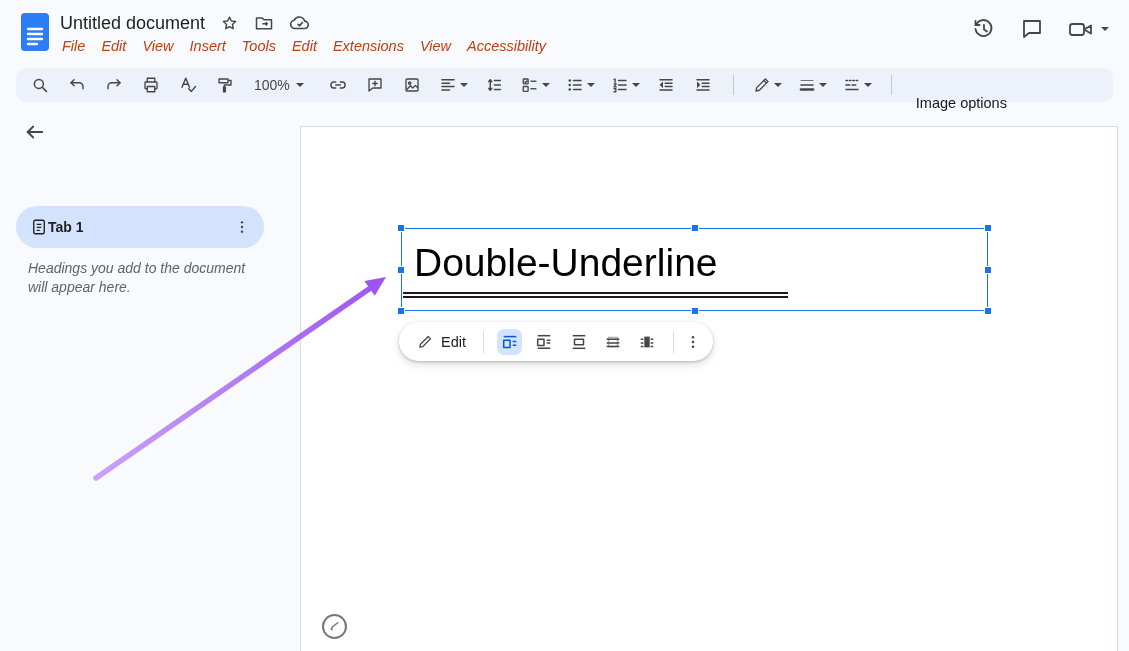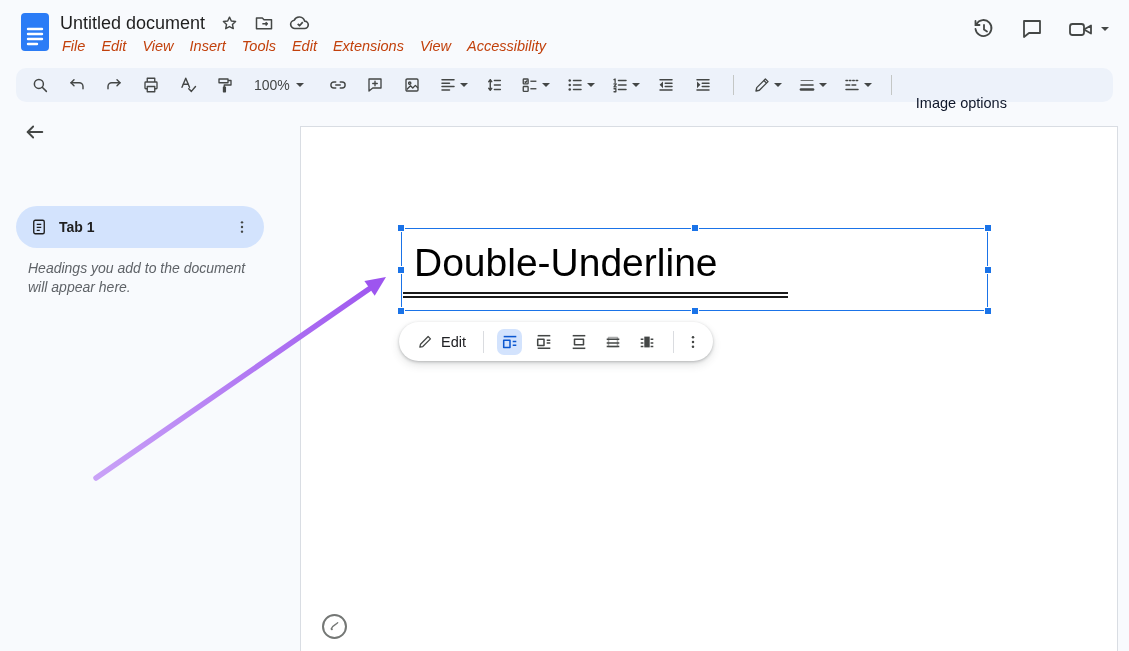--- a/index.html
+++ b/index.html
@@ -31,21 +31,21 @@
   .zoom-label { font-size:14px; color:#444746; padding:0 3px; }
   .img-opts { font-size:14.5px; color:#0f172a; padding:0 8px;margin-top:36px; }
   
   .sidebar { position:absolute; left:0; top:102px; width:300px; bottom:0; }
   .back-btn { position:absolute; left:24px; top:19px; }
   .tabs-header { position:absolute; left:28px; top:73px; width:218px; display:flex; align-items:center; justify-content:space-between; }
   .tabs-title { font-size:14px; color:#444746; }
   .tab-item {
     position:absolute; left:16px; top:104px; width:248px; height:42px;
     background:#d3e3fd; border-radius:21px;
-    display:flex; align-items:center; padding:15px 14px; gap:11px;
+    display:flex; align-items:center; padding:15px 14px; 
   }
   .tab-label { font-size:14px; font-weight:bold; color:#1f1f1f; flex:1; }
   .hint { position:absolute; left:28px; top:157px; width:238px; font-size:14px; font-style:italic; color:#5f6368; line-height:1.35; }
   
   .page {
     position:absolute; left:300px; top:118px; width:818px; height:533px;
     background:#fff; border:1px solid #d9dde3; border-bottom:none;margin-top:8px;
   }
   .sel-box { position:absolute; left:100px; top:101px; width:587px; height:83px; border:1.5px solid #1a73e8; }
   .handle { position:absolute; width:8px; height:8px; background:#1a73e8; border:1px solid #fff; }

